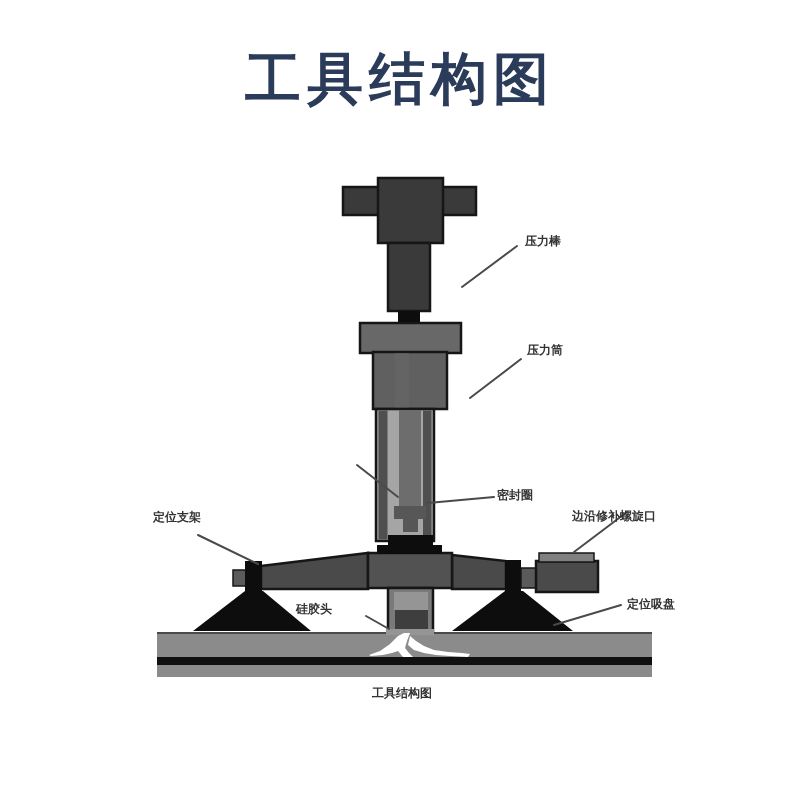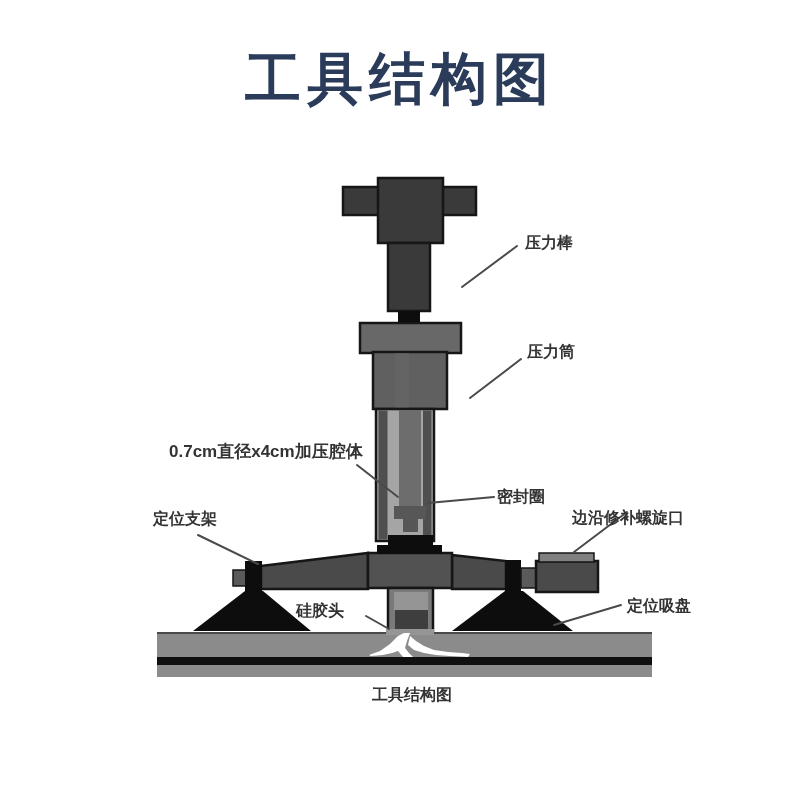--- a/index.html
+++ b/index.html
@@ -10,21 +10,21 @@
     position:relative;overflow:hidden;
   }
   .canvas{position:absolute;inset:0;width:800px;height:800px;}
   .title{
     position:absolute;top:42px;left:50%;transform:translateX(-50%);
     font-size:56px;font-weight:bold;letter-spacing:6px;white-space:nowrap;
     color:var(--title-color,#2b3b5a);
   }
   .diagram-svg{position:absolute;left:0;top:0;width:800px;height:800px;}
   .part-label{
-    position:absolute;font-size:16px;font-weight:bold;white-space:nowrap;
+    position:absolute;font-size:12px;font-weight:bold;white-space:nowrap;
     color:var(--label-color,#333);
   }
   .chamber-label{font-size:17px;}
   
   .f-dark{fill:var(--dark-metal,#3a3a3a);}
   .f-flange{fill:var(--flange-metal,#686868);}
   .f-body{fill:var(--body-metal,#606060);}
   .f-tube-light{fill:var(--tube-light,#a5a5a5);}
   .f-wall{fill:var(--tube-wall,#4f4f4f);}
   .f-shaft{fill:var(--shaft-metal,#6d6d6d);}
@@ -121,21 +121,20 @@
       <line class="leader" x1="428" y1="503" x2="494" y2="497"></line>
       <line class="leader" x1="574" y1="552" x2="627" y2="512"></line>
       <line class="leader" x1="198" y1="535" x2="258" y2="564"></line>
       <line class="leader" x1="366" y1="616" x2="389" y2="629"></line>
       <line class="leader" x1="554" y1="625" x2="621" y2="605"></line>
     </g>
   </svg>
 
   <div class="part-label" style="left:525px;top:233px;">压力棒</div>
   <div class="part-label" style="left:527px;top:342px;">压力筒</div>
-  <div class="part-label chamber-label" style="left:169px;top:440px;">0.7cm直径x4cm加压腔体</div>
   <div class="part-label" style="left:497px;top:487px;text-align:center;">密封圈</div>
   <div class="part-label" style="left:572px;top:508px;">边沿修补螺旋口</div>
   <div class="part-label" style="left:153px;top:509px;">定位支架</div>
   <div class="part-label" style="left:296px;top:601px;">硅胶头</div>
   <div class="part-label" style="left:627px;top:596px;">定位吸盘</div>
   <div class="part-label" style="left:372px;top:685px;">工具结构图</div>
 
 </div>
 
 </body></html>

